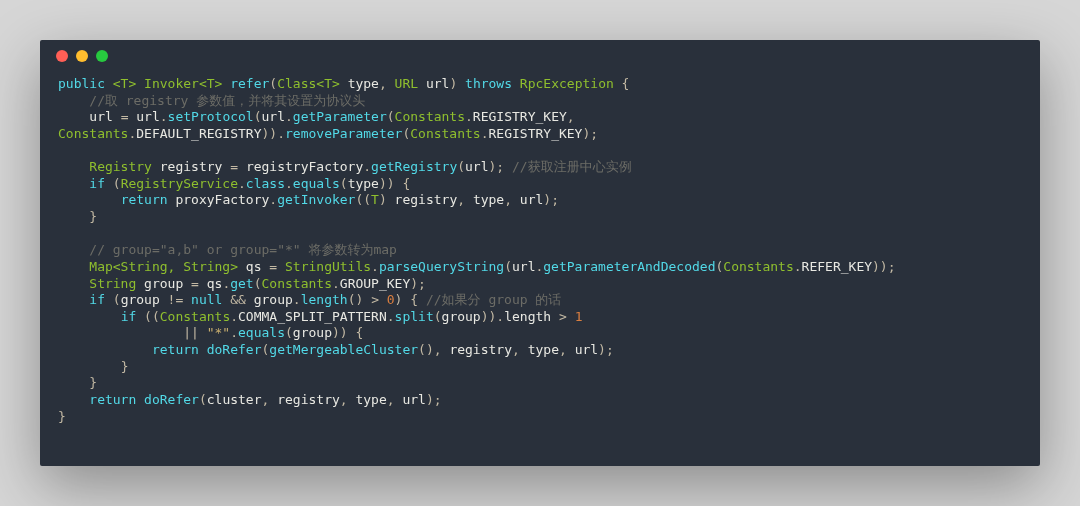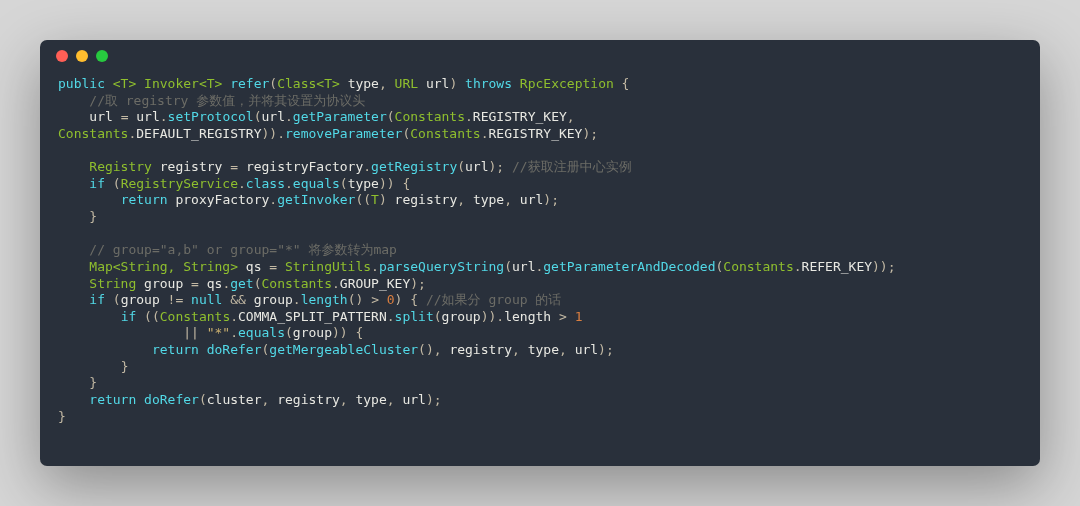--- a/index.html
+++ b/index.html
@@ -5,21 +5,21 @@
   * { margin:0; padding:0; box-sizing:border-box; }
   body {
     width:1080px; height:506px;
     background:#d6d6d6;
     display:flex; align-items:center; justify-content:center;
     font-family: ui-monospace, SFMono-Regular, "SF Mono", Menlo, Consolas, "Liberation Mono", monospace;
   }
   .card {
     width:1000px; height:426px;
     background:#29303b;
-    border-radius:7px;
+    border-radius:2px;
     box-shadow:0 20px 60px rgba(0,0,0,0.35);
     overflow:hidden;
     display:flex; flex-direction:column;
   }
   .titlebar {
     height:32px;
     display:flex; align-items:center;
     padding-left:16px; gap:8px;
   }
   .dot { width:12px; height:12px; border-radius:50%; }

